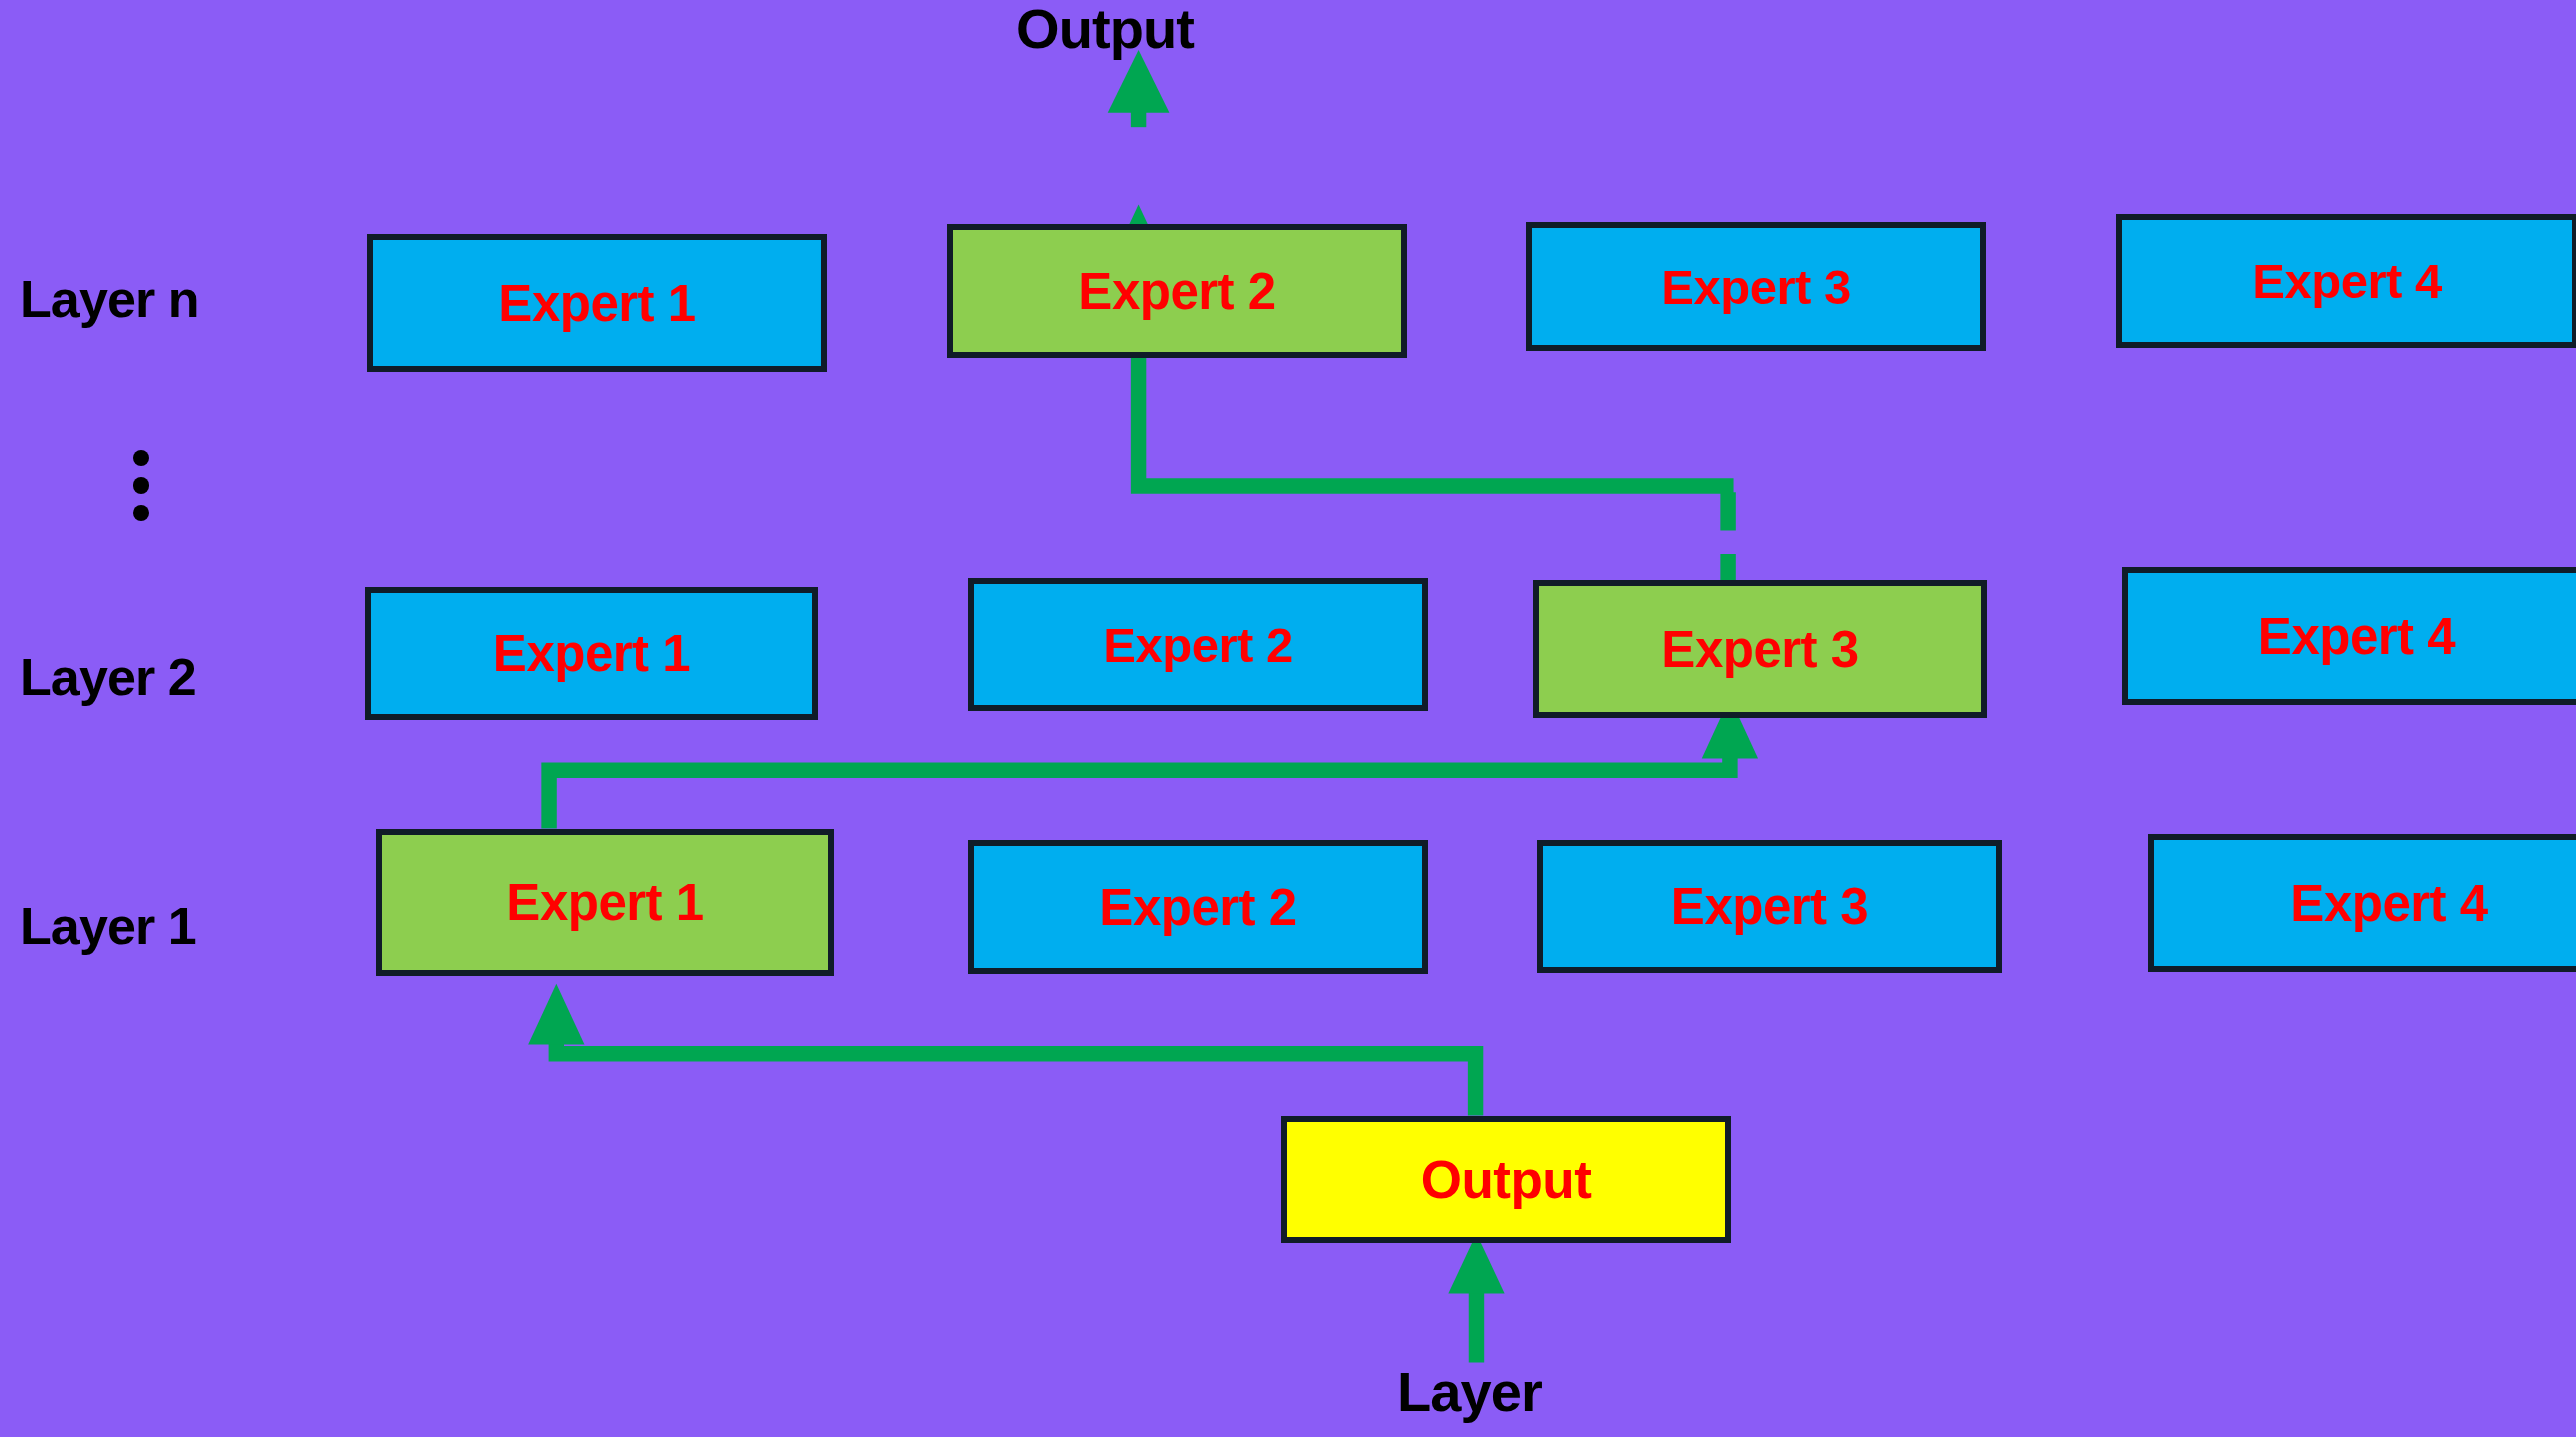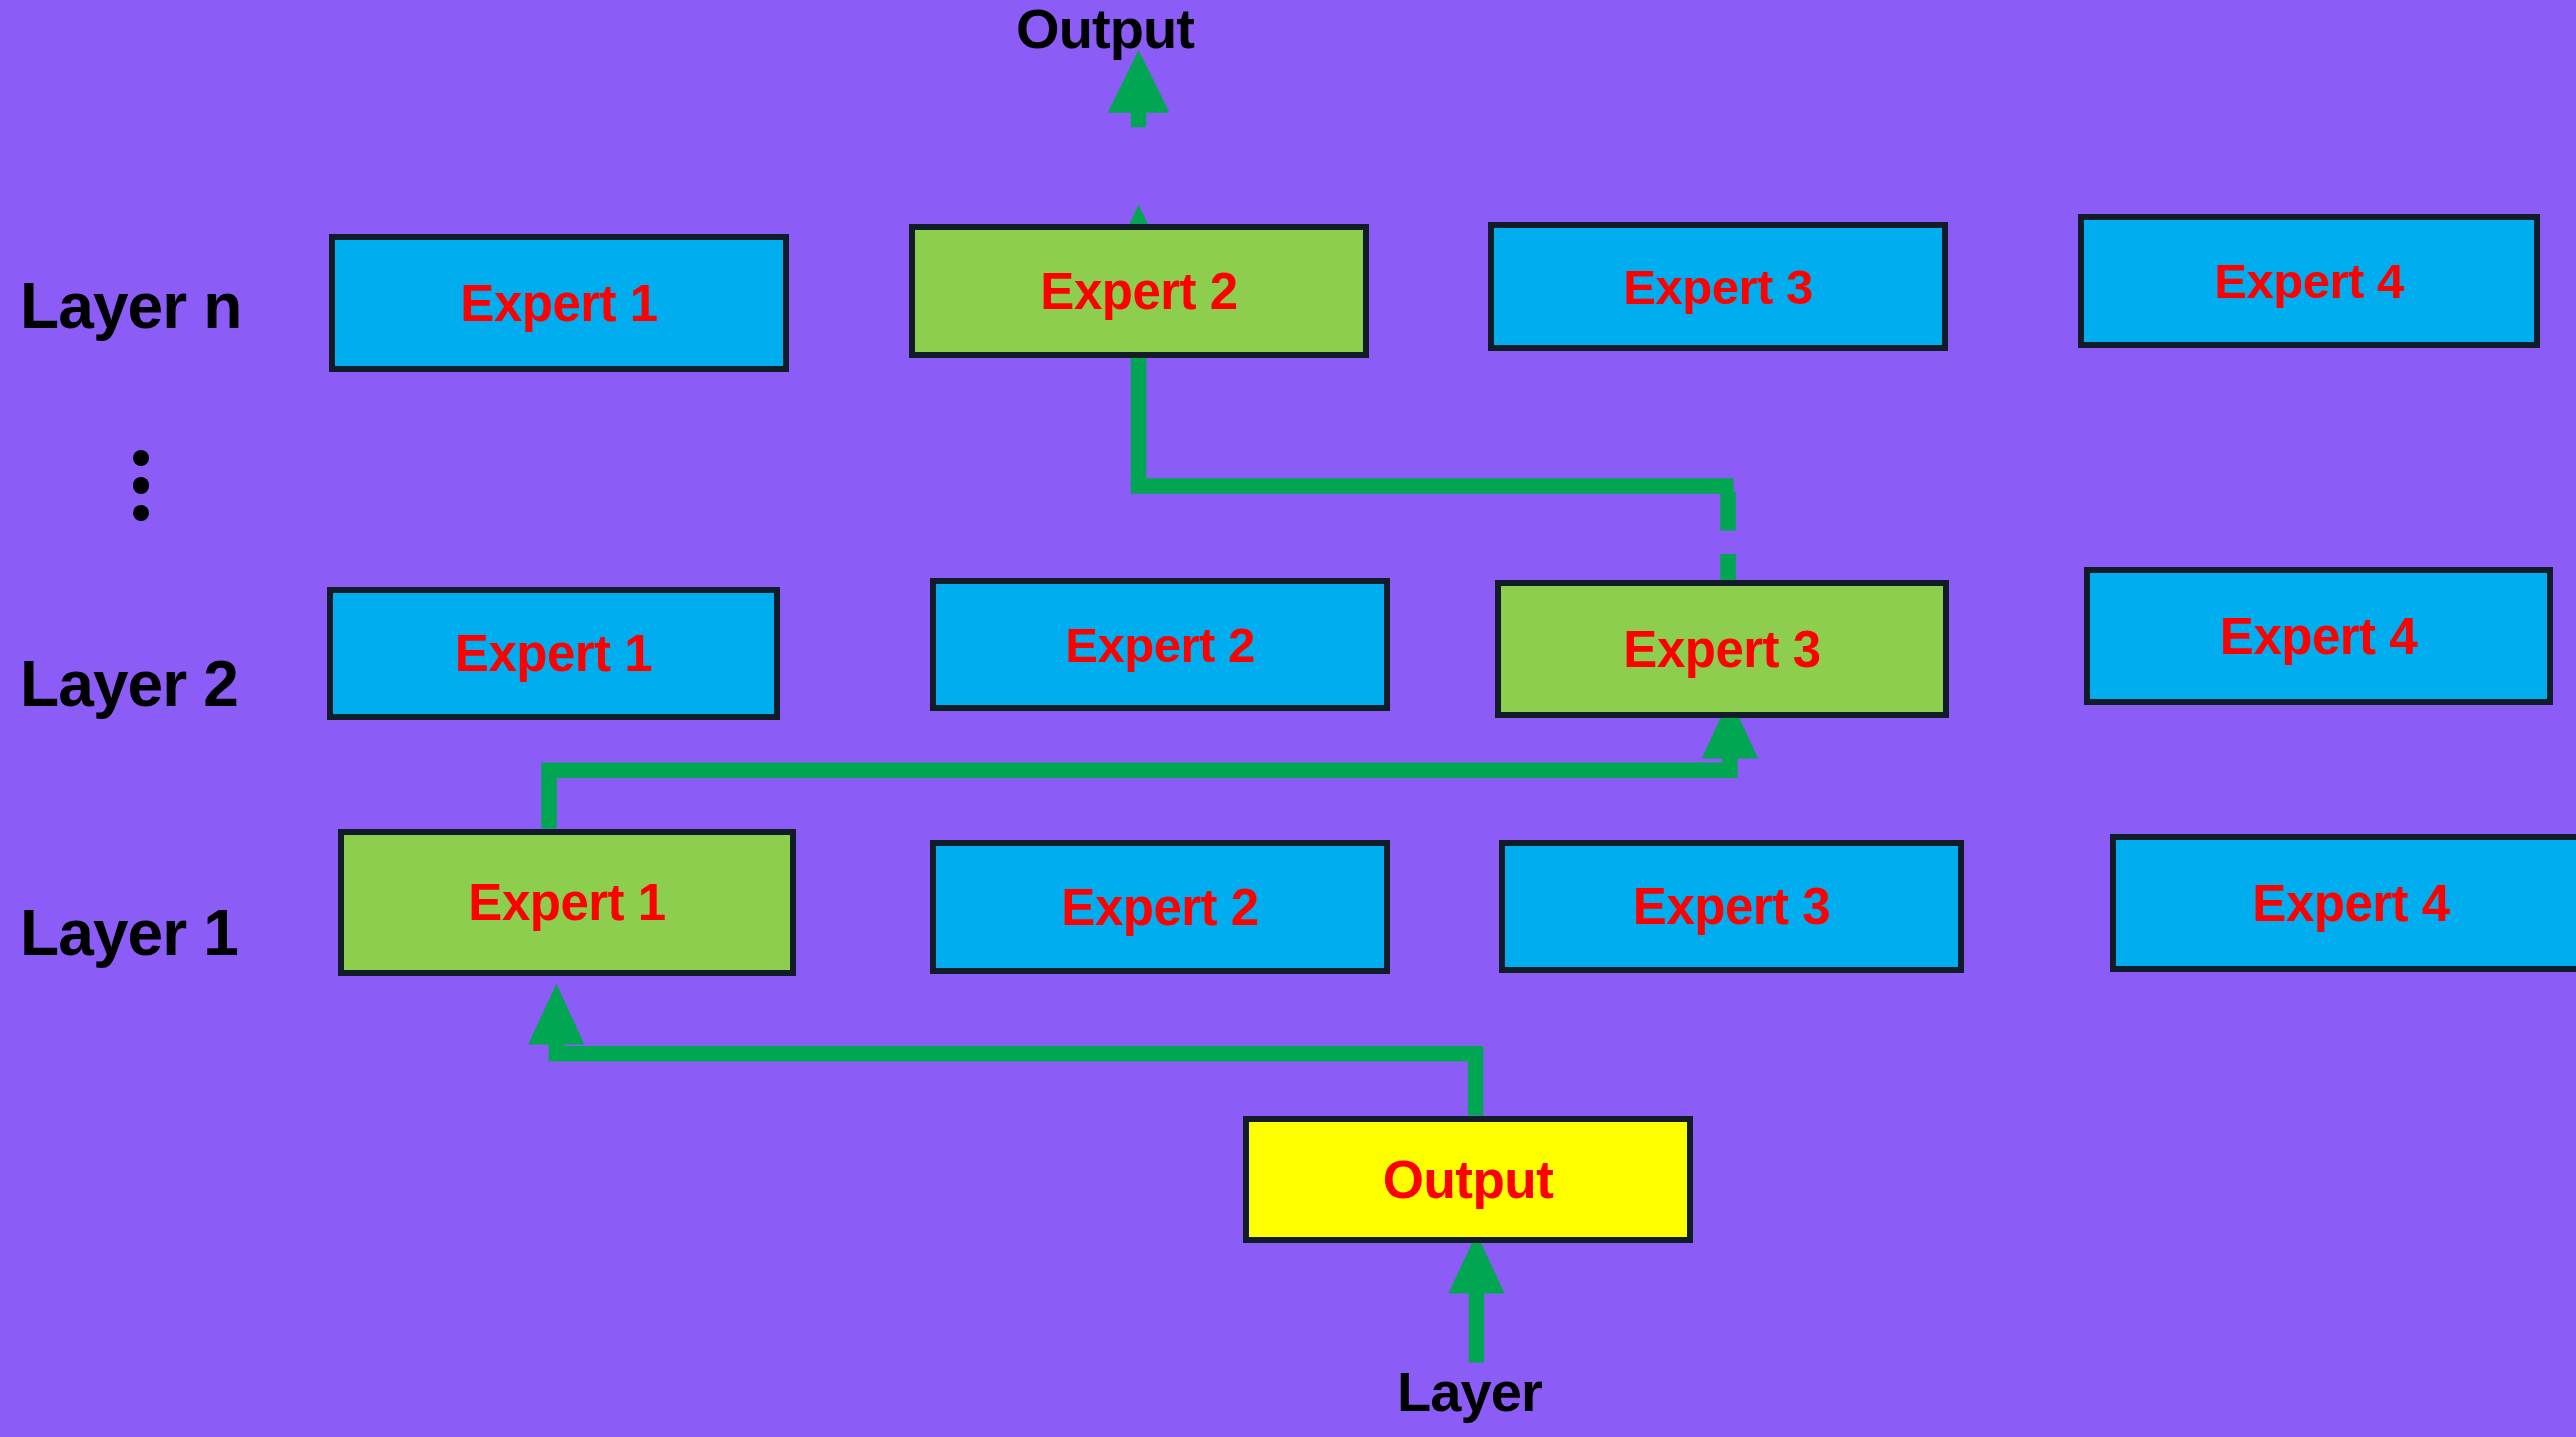--- a/index.html
+++ b/index.html
@@ -26,35 +26,36 @@
     border: 6.4px solid #101c28;
     display: flex;
     align-items: center;
     justify-content: center;
     color: #ff0000;
     font-weight: bold;
     font-family: "Liberation Sans", sans-serif;
     letter-spacing: -0.5px;
     white-space: nowrap;
     z-index: 3;
+    margin-left: 38px;
   }
   .node.blue  { background: #00aeef; }
   .node.green { background: #8dce4f; }
   .node.yellow{ background: #ffff00; }
 
   
   .label {
     position: absolute;
     color: #000000;
     font-weight: bold;
     font-family: "Liberation Sans", sans-serif;
     white-space: nowrap;
     z-index: 4;
   }
-  .layer-label { font-size: 64px; letter-spacing: -0.9px; }
+  .layer-label { font-size: 52px; letter-spacing: -0.9px; }
   .io-label    { font-size: 56px; letter-spacing: -0.9px; }
 
   
   .ellipsis {
     position: absolute;
     z-index: 4;
     display: flex;
     flex-direction: column;
     justify-content: space-between;
     align-items: center;

